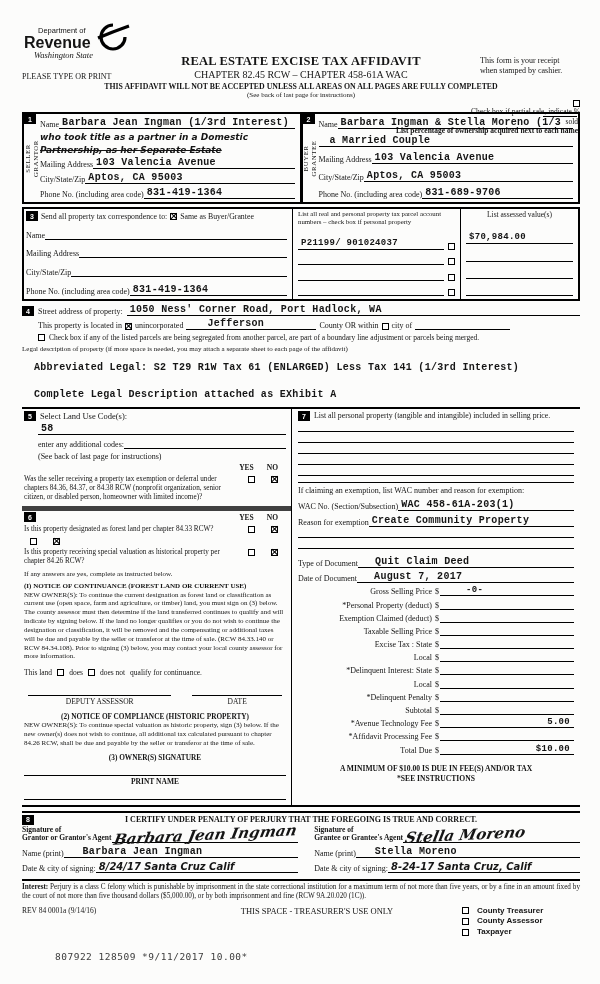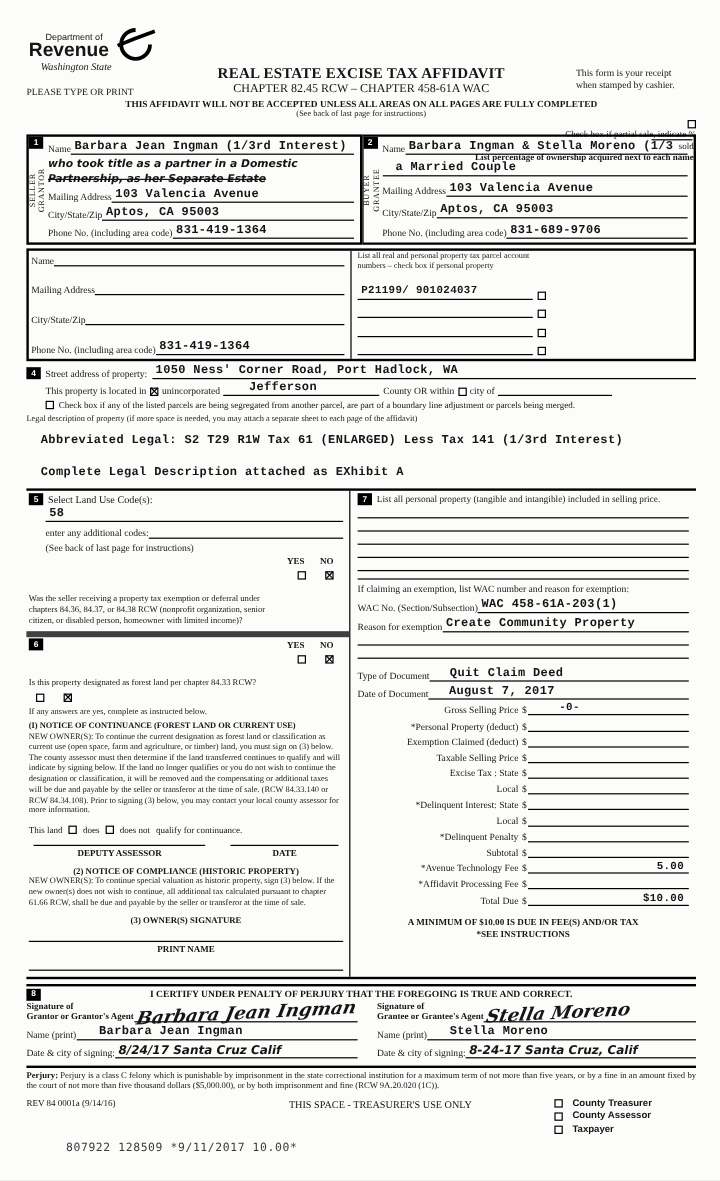--- a/index.html
+++ b/index.html
@@ -64,26 +64,26 @@
   .abbrev{margin:3px 0 0 12px;}
   .complete{margin:9px 0 6px 12px;}
 
   
   .main{display:flex;border-top:2px solid #000;border-bottom:2px solid #000;}
   .mleft{width:270px;border-right:1px solid #000;display:flex;flex-direction:column;}
   .s5{padding:2px 5px 4px 2px;border-bottom:5px solid #404040;}
   .s6{padding:1px 5px 5px 2px;flex:1;}
   .yn{display:flex;justify-content:flex-end;gap:13px;font-size:7.5px;font-weight:700;padding-right:8px;margin-top:2px;}
   .qrow{display:flex;align-items:flex-start;font-size:7.2px;margin-top:3px;}
-  .qtext{flex:1;line-height:1.25;margin-top:20px;}
+  .qtext{flex:1;line-height:1.25;}
   .qboxes{width:44px;display:flex;justify-content:space-between;padding:1px 8px 0 6px;flex:0 0 auto;}
   .fine{font-size:7px;line-height:1.26;}
   .cbold{font-size:7.3px;font-weight:700;text-align:center;}
   .landrow{display:flex;align-items:center;gap:5px;font-size:7.5px;margin-top:7px;}
-  .sigpair{display:flex;gap:21px;margin-top:8px;padding:0 4px;font-weight:bold;}
+  .sigpair{display:flex;gap:21px;margin-top:18px;padding:0 4px;}
   .sigcell{border-top:1px solid #000;text-align:center;font-size:7.5px;padding-top:1px;}
   .fullline{border-top:1px solid #000;margin-top:13px;}
   .capline{text-align:center;font-size:7.5px;font-weight:700;margin-top:1px;}
 
   .mright{flex:1;padding:2px 6px 4px;}
   .pplbl{font-size:7.8px;line-height:1.3;}
   .blankline{border-bottom:1px solid #000;height:11px;}
   .exintro{font-size:8px;border-top:1px solid #000;margin-top:6px;padding-top:3px;}
   .feerow{display:flex;align-items:flex-end;font-size:8px;height:13.2px;}
   .feelabel{width:134px;text-align:right;white-space:nowrap;}
@@ -213,20 +213,26 @@
         <div class="frow">
           <span class="lbl">Phone No. (including area code)</span>
           <span class="fld"><span class="typed">831-689-9706</span></span>
         </div>
       </div>
     </div>
   </div>
 
   <div class="sec3">
     <div class="s3left">
+      <div class="s3corr">
+        <span class="badge">3</span>
+        <span>Send all property tax correspondence to:</span>
+        <span class="cb checked"></span>
+        <span>Same as Buyer/Grantee</span>
+      </div>
       <div class="frow">
         <span class="lbl">Name</span>
         <span class="fld"></span>
       </div>
       <div class="frow">
         <span class="lbl">Mailing Address</span>
         <span class="fld"></span>
       </div>
       <div class="frow">
         <span class="lbl">City/State/Zip</span>
@@ -247,20 +253,35 @@
           <span class="fld"></span>
           <span class="cb"></span>
         </div>
       <div class="prow">
           <span class="fld"></span>
           <span class="cb"></span>
         </div>
       <div class="prow">
           <span class="fld"></span>
           <span class="cb"></span>
+        </div>
+    </div>
+    <div class="s3right">
+      <div class="s3righthdr">List assessed value(s)</div>
+      <div class="prow">
+          <span class="fld"><span class="typed sm">$70,984.00</span></span>
+        </div>
+      <div class="prow">
+          <span class="fld"></span>
+        </div>
+      <div class="prow">
+          <span class="fld"></span>
+        </div>
+      <div class="prow">
+          <span class="fld"></span>
         </div>
     </div>
   </div>
 
   <div class="sec4">
     <div class="frow" style="gap:4px;">
       <span class="badge">4</span>
       <span class="lbl">Street address of property:</span>
       <span class="fld"><span class="typed">1050 Ness' Corner Road, Port Hadlock, WA</span></span>
     </div>
@@ -321,20 +342,27 @@
           </span>
         </div>
         <div class="qrow">
           <span class="qtext">Is this property designated as forest land per chapter 84.33 RCW?</span>
           <span class="qboxes">
             <span class="cb"></span>
             <span class="cb checked"></span>
           </span>
         </div>
         <div class="qrow">
+          <span class="qboxes">
+            <span class="cb"></span>
+            <span class="cb checked"></span>
+          </span>
+        </div>
+        <div class="qrow">
+          <span class="qtext">Is this property receiving special valuation as historical property per chapter 84.26 RCW?</span>
           <span class="qboxes">
             <span class="cb"></span>
             <span class="cb checked"></span>
           </span>
         </div>
         <div class="fine" style="margin-top:4px;">If any answers are yes, complete as instructed below.</div>
         <div class="fine" style="font-weight:700;margin-top:3px;">(I) NOTICE OF CONTINUANCE (FOREST LAND OR CURRENT USE)</div>
         <div class="fine">NEW OWNER(S): To continue the current designation as forest land or classification as current use (open space, farm and agriculture, or timber) land, you must sign on (3) below. The county assessor must then determine if the land transferred continues to qualify and will indicate by signing below. If the land no longer qualifies or you do not wish to continue the designation or classification, it will be removed and the compensating or additional taxes will be due and payable by the seller or transferor at the time of sale. (RCW 84.33.140 or RCW 84.34.108). Prior to signing (3) below, you may contact your local county assessor for more information.</div>
         <div class="landrow">
           <span>This land</span>
@@ -342,21 +370,21 @@
           <span>does</span>
           <span class="cb"></span>
           <span>does not</span>
           <span>qualify for continuance.</span>
         </div>
         <div class="sigpair">
           <div class="sigcell" style="flex:1.6"><span>DEPUTY ASSESSOR</span></div>
           <div class="sigcell" style="flex:1"><span>DATE</span></div>
         </div>
         <div class="cbold" style="margin-top:6px;">(2) NOTICE OF COMPLIANCE (HISTORIC PROPERTY)</div>
-        <div class="fine">NEW OWNER(S): To continue special valuation as historic property, sign (3) below. If the new owner(s) does not wish to continue, all additional tax calculated pursuant to chapter 61.66 RCW, shall be due and payable by the seller or transferor at the time of sale.</div>
+        <div class="fine">NEW OWNER(S): To continue special valuation as historic property, sign (3) below. If the new owner(s) does not wish to continue, all additional tax calculated pursuant to chapter 84.26 RCW, shall be due and payable by the seller or transferor at the time of sale.</div>
         <div class="cbold" style="margin-top:5px;">(3) OWNER(S) SIGNATURE</div>
         <div class="fullline"></div>
         <div class="capline">PRINT NAME</div>
         <div class="fullline"></div>
       </div>
     </div>
 
     <div class="mright">
       <div class="frow" style="gap:4px;align-items:flex-start;">
         <span class="badge">7</span>
@@ -503,21 +531,21 @@
         </div>
         <div class="srow">
           <span class="lbl">Date &amp; city of signing:</span>
           <span class="fld"><span class="hand" style="font-size:10px">8-24-17  Santa Cruz,  Calif</span></span>
         </div>
       </div>
     </div>
   </div>
 
   <div class="perjury">
-    <b>Perjury:</b>
+    <b>Interest:</b>
     <span>Perjury is a class C felony which is punishable by imprisonment in the state correctional institution for a maximum term of not more than five years, or by a fine in an amount fixed by the court of not more than five thousand dollars ($5,000.00), or by both imprisonment and fine (RCW 9A.20.020 (1C)).</span>
   </div>
 
   <div class="footrow">
     <div class="revno">REV 84 0001a (9/14/16)</div>
     <div class="treasurer">THIS SPACE - TREASURER'S USE ONLY</div>
     <div class="dist">
       <div class="distrow">
         <span class="cb"></span>
         <span>County Treasurer</span>

